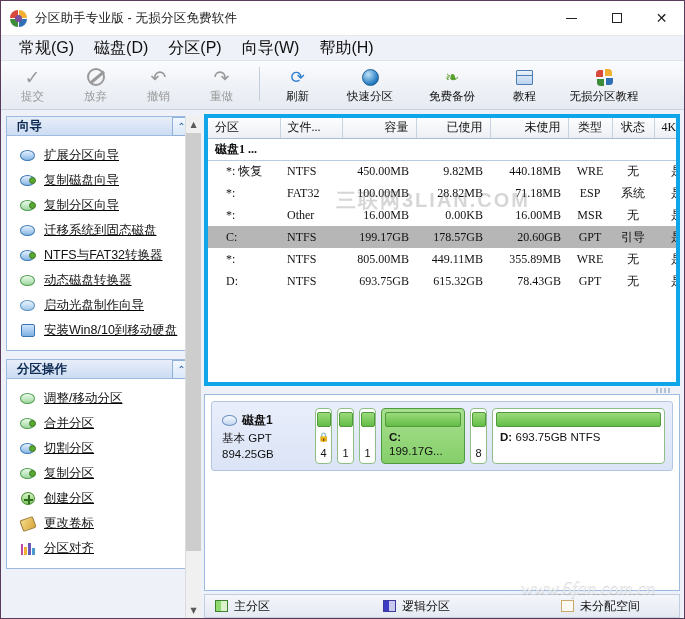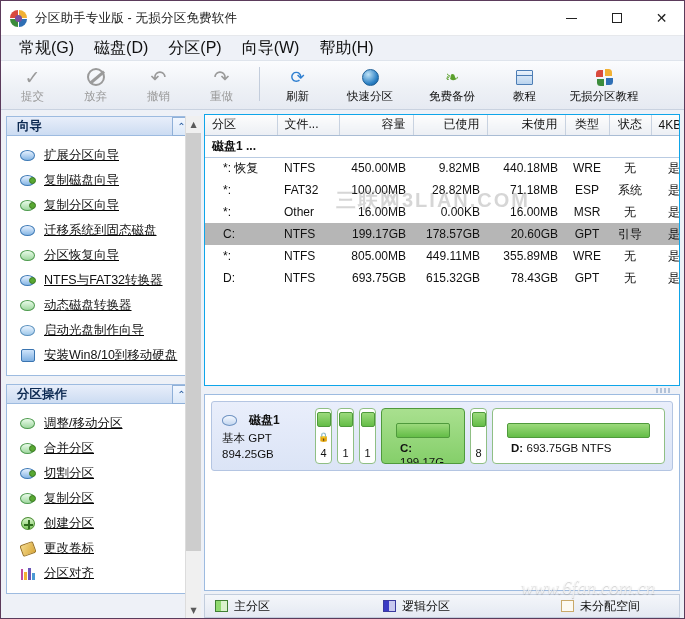--- a/index.html
+++ b/index.html
@@ -153,22 +153,22 @@
   }
 
   
   .right{
     flex:1 1 auto;min-width:0;display:flex;flex-direction:column;
     padding:4px 4px 0 3px;box-sizing:border-box;background:#eef1f7;
   }
 
   
   .tablewrap{
-    flex:0 0 272px;background:#fff;border:1px solid #0ea5e9;
-    box-sizing:border-box;display:flex;flex-direction:column;overflow:hidden;
+    flex:0 0 272px;background:#fff;border:4px solid #0ea5e9;
+    box-sizing:border-box;display:flex;flex-direction:column;overflow:hidden;font-family:Liberation Serif, serif;
   }
   table.pt{border-collapse:collapse;width:100%;table-layout:fixed;}
   table.pt thead th{
     height:20px;background:linear-gradient(#fdfdfd,#eceff4);
     border-right:1px solid #c8d2e0;border-bottom:1px solid #a9bcd4;
     font-size:12px;font-weight:normal;color:#111;padding:0 7px;
     box-sizing:border-box;white-space:nowrap;
   }
   table.pt thead th.l{text-align:left;}
   table.pt thead th.r{text-align:right;}
@@ -207,31 +207,31 @@
     flex:1 1 auto;min-height:0;background:#fff;border:1px solid #9dbbe0;
     box-sizing:border-box;padding:6px;overflow:hidden;
   }
   .diskrow{
     height:70px;box-sizing:border-box;
     background:linear-gradient(#e9eefb,#dbe4f6);
     border:1px solid #b4c5e2;border-radius:3px;
     display:flex;align-items:center;padding:5px 7px;gap:5px;
   }
   .dinfo{width:88px;flex:0 0 88px;padding-left:3px;}
-  .dinfo .dt{display:flex;align-items:center;gap:12px;}
+  .dinfo .dt{display:flex;align-items:center;gap:5px;}
   .dico{
     width:15px;height:11px;background:linear-gradient(#f4f8ff,#c3d6ef);
     border:1px solid #6f93c2;box-sizing:border-box;border-radius:50%/45%;
   }
   .dinfo .dn{font-size:12px;font-weight:bold;color:#111;}
   .dinfo .dl{font-size:11.5px;color:#111;margin-top:2px;}
   .part{
     height:56px;box-sizing:border-box;background:#fff;
     border:1px solid #8fbf84;border-radius:4px;
-    padding:14px;display:flex;flex-direction:column;overflow:hidden;
+    padding:3px;display:flex;flex-direction:column;overflow:hidden;
   }
   .part.sel{background:linear-gradient(#a9e08f,#85cf6a);border-color:#4f9a3c;}
   .part .bar{
     height:15px;flex:0 0 15px;border-radius:2px;
     background:linear-gradient(#9cda7c,#64bd47);
     border:1px solid #4f9a3c;box-sizing:border-box;position:relative;overflow:hidden;
   }
   .part .bar .used{height:100%;background:linear-gradient(#6ec24d,#3e9e2c);}
   .part .txt{padding:3px 4px 0 4px;}
   .part .txt .a{font-size:11.5px;font-weight:bold;color:#111;white-space:nowrap;}
@@ -384,26 +384,20 @@
                   <i class="dot"></i>
                 </span>
               </span>
             <span class="nl">复制分区向导</span>
           </div>
           <div class="nav">
             <span class="ni">
                 <span class="disc b"></span>
               </span>
             <span class="nl">迁移系统到固态磁盘</span>
-          </div>
-          <div class="nav">
-            <span class="ni">
-                <span class="disc g"></span>
-              </span>
-            <span class="nl">分区恢复向导</span>
           </div>
           <div class="nav">
             <span class="ni">
                 <span class="disc b">
                   <i class="dot"></i>
                 </span>
               </span>
             <span class="nl">NTFS与FAT32转换器</span>
           </div>
           <div class="nav">

